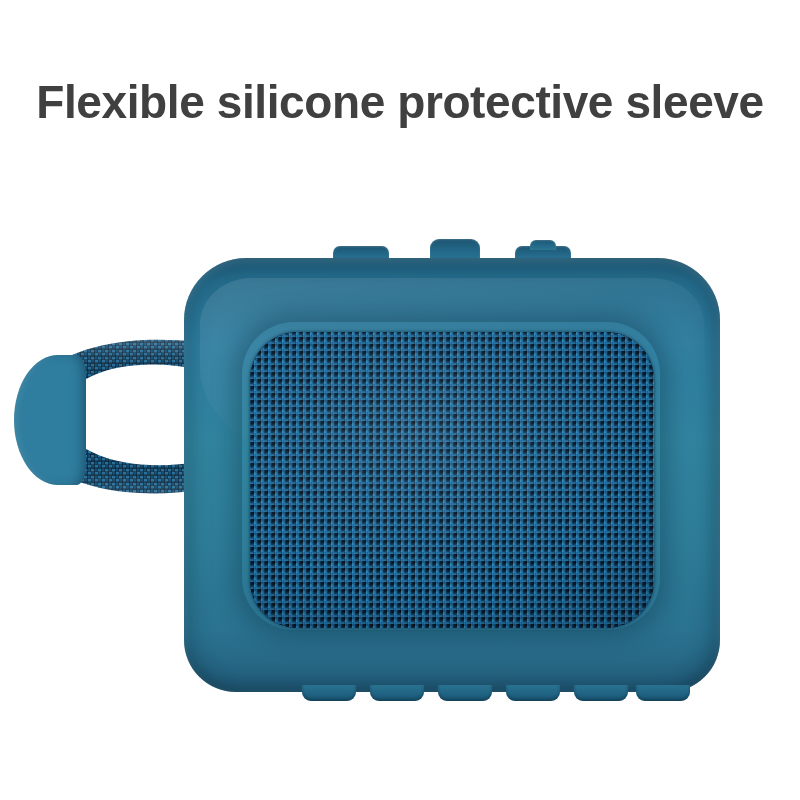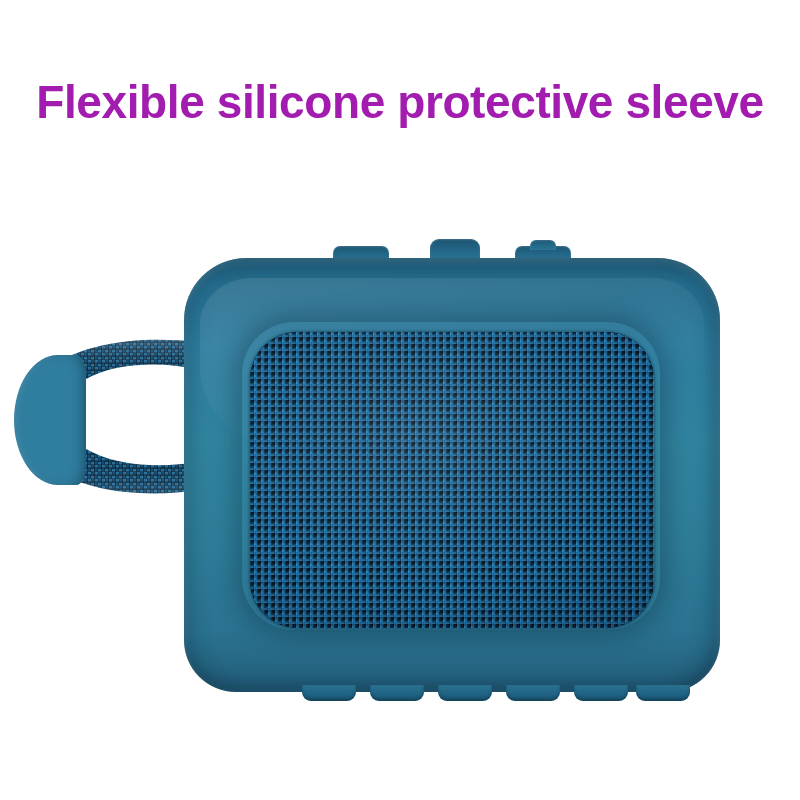--- a/index.html
+++ b/index.html
@@ -204,21 +204,21 @@
   }
 
   
   .sr { position: absolute; width: 1px; height: 1px; overflow: hidden; clip: rect(0 0 0 0); }
 </style>
 </head>
 <body style="background: rgb(255, 255, 255);">
 
 <div id="stage">
 
-  <div id="headline" style="color: #a21caf;">Flexible silicone protective sleeve</div>
+  <div id="headline" style="color: #404040;">Flexible silicone protective sleeve</div>
 
   <div id="product-scene">
 
     <svg class="strap-svg" viewBox="0 0 260 230">
       <defs>
         <pattern id="weavePat" width="7" height="7" patternUnits="userSpaceOnUse">
           <rect width="7" height="7" fill="#0a2134"></rect>
           <rect x="0" y="0.8" width="3.2" height="2.6" fill="#2d86bd" opacity="0.78"></rect>
           <rect x="3.8" y="3.9" width="3.2" height="2.6" fill="#2d86bd" opacity="0.78"></rect>
           <rect x="3.9" y="0.4" width="2.5" height="3.1" fill="#1d6894" opacity="0.62"></rect>

